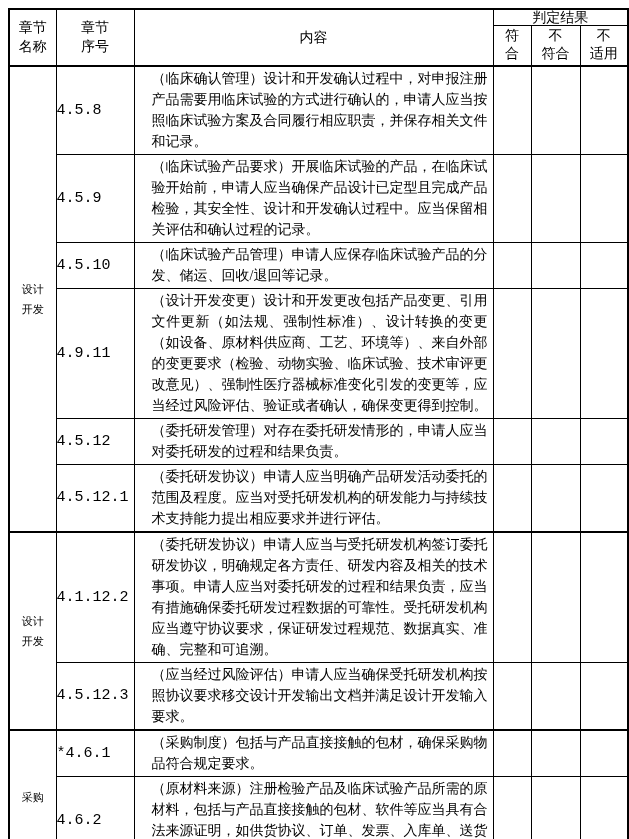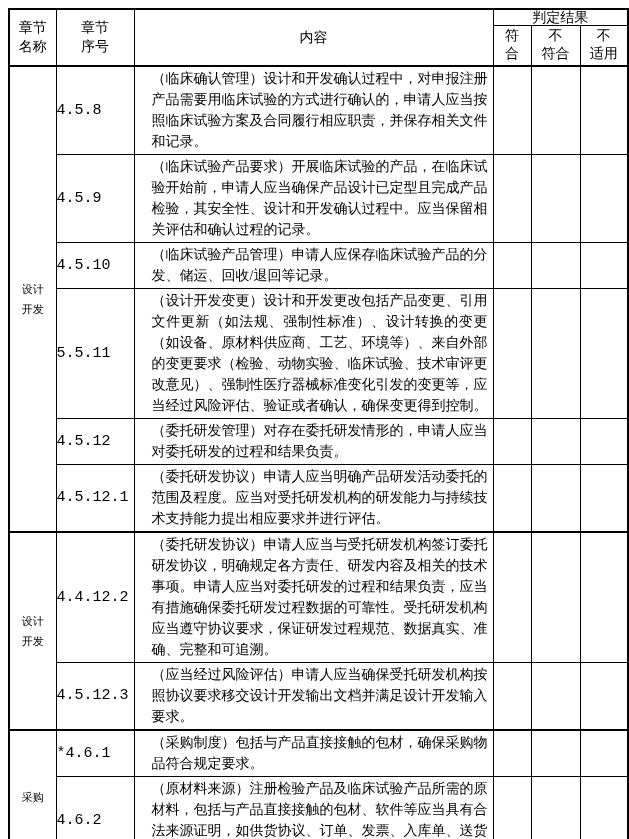--- a/index.html
+++ b/index.html
@@ -130,21 +130,21 @@
           <td class="cell-judge"></td>
         </tr>
         <tr>
           <td class="cell-no">4.5.10</td>
           <td class="cell-content">（临床试验产品管理）申请人应保存临床试验产品的分发、储运、回收/退回等记录。</td>
           <td class="cell-judge"></td>
           <td class="cell-judge"></td>
           <td class="cell-judge"></td>
         </tr>
         <tr>
-          <td class="cell-no">5.5.11</td>
+          <td class="cell-no">4.9.11</td>
           <td class="cell-content">（设计开发变更）设计和开发更改包括产品变更、引用文件更新（如法规、强制性标准）、设计转换的变更（如设备、原材料供应商、工艺、环境等）、来自外部的变更要求（检验、动物实验、临床试验、技术审评更改意见）、强制性医疗器械标准变化引发的变更等，应当经过风险评估、验证或者确认，确保变更得到控制。</td>
           <td class="cell-judge"></td>
           <td class="cell-judge"></td>
           <td class="cell-judge"></td>
         </tr>
         <tr>
           <td class="cell-no">4.5.12</td>
           <td class="cell-content">（委托研发管理）对存在委托研发情形的，申请人应当对委托研发的过程和结果负责。</td>
           <td class="cell-judge"></td>
           <td class="cell-judge"></td>
@@ -153,21 +153,21 @@
         <tr>
           <td class="cell-no">4.5.12.1</td>
           <td class="cell-content">（委托研发协议）申请人应当明确产品研发活动委托的范围及程度。应当对受托研发机构的研发能力与持续技术支持能力提出相应要求并进行评估。</td>
           <td class="cell-judge"></td>
           <td class="cell-judge"></td>
           <td class="cell-judge"></td>
         </tr>
         <tr class="group-start">
           <td class="cell-group" rowspan="2">设计
 开发</td>
-          <td class="cell-no">4.4.12.2</td>
+          <td class="cell-no">4.1.12.2</td>
           <td class="cell-content">（委托研发协议）申请人应当与受托研发机构签订委托研发协议，明确规定各方责任、研发内容及相关的技术事项。申请人应当对委托研发的过程和结果负责，应当有措施确保委托研发过程数据的可靠性。受托研发机构应当遵守协议要求，保证研发过程规范、数据真实、准确、完整和可追溯。</td>
           <td class="cell-judge"></td>
           <td class="cell-judge"></td>
           <td class="cell-judge"></td>
         </tr>
         <tr>
           <td class="cell-no">4.5.12.3</td>
           <td class="cell-content">（应当经过风险评估）申请人应当确保受托研发机构按照协议要求移交设计开发输出文档并满足设计开发输入要求。</td>
           <td class="cell-judge"></td>
           <td class="cell-judge"></td>

